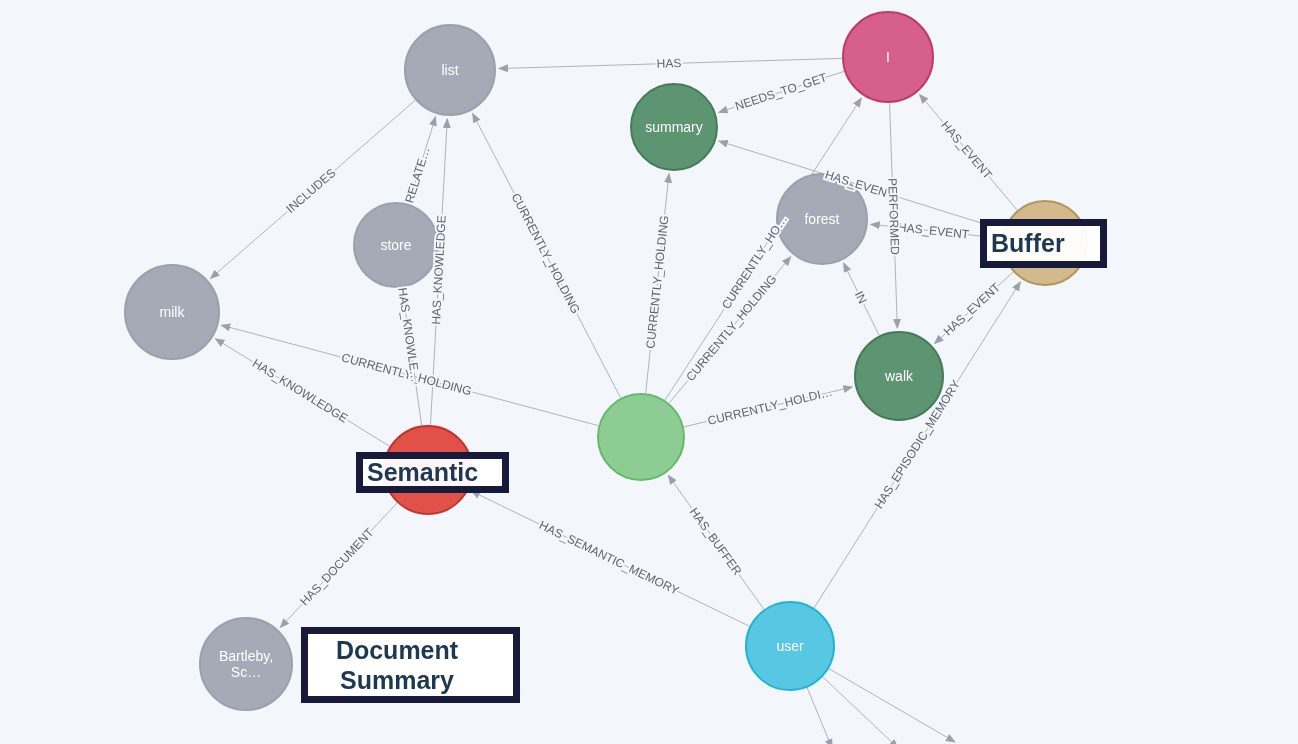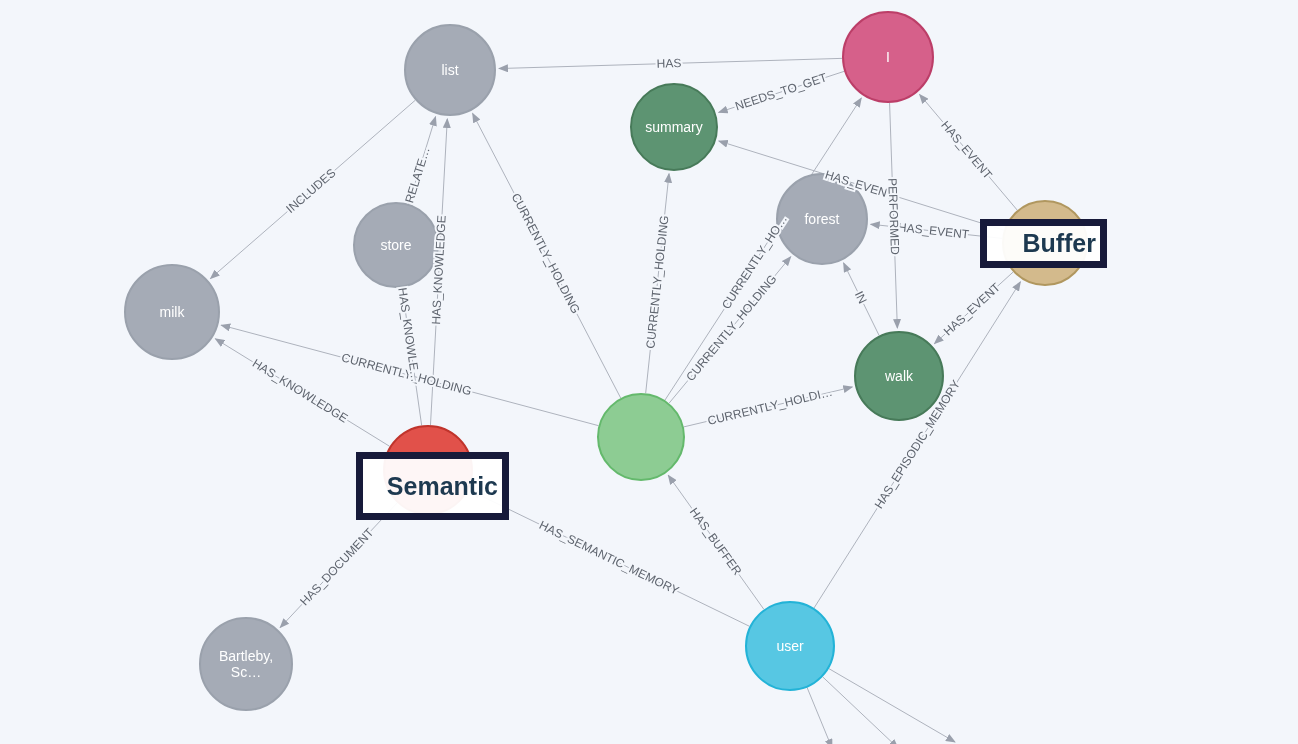--- a/index.html
+++ b/index.html
@@ -12,21 +12,21 @@
   #graph-svg{position:absolute;left:0;top:0;font-family:"Liberation Sans", sans-serif}
   .overlay{
     position:absolute;
     box-sizing:border-box;
     background:rgba(255,255,255,0.95);
     border:7px solid #171A3A;
     color:#1D3950;
     font-weight:bold;
     font-size:25px;
     line-height:1.22;
-    display:flex;align-items:center;justify-content:flex-end;
+    display:flex;align-items:center;justify-content:flex-start;
     text-align:center;
   }
   .overlay span{display:block;padding:0 4px}
 </style>
 </head>
 <body>
 
 <div id="canvas">
   <svg id="graph-svg" width="1298" height="744" viewBox="0 0 1298 744">
       <defs>
@@ -100,21 +100,24 @@
       <text transform="translate(972,309.5) rotate(-42.3)" text-anchor="middle" dy="0.32em" font-size="12" fill="#5E646E" stroke="#F3F6FB" stroke-width="4" paint-order="stroke">HAS_EVENT</text>
       <text transform="translate(859.5,185) rotate(17.4)" text-anchor="middle" dy="0.32em" font-size="12" fill="#5E646E" stroke="#F3F6FB" stroke-width="4" paint-order="stroke">HAS_EVENT</text>
       <text transform="translate(893.5,216.5) rotate(88.0)" text-anchor="middle" dy="0.32em" font-size="12" fill="#5E646E" stroke="#F3F6FB" stroke-width="4" paint-order="stroke">PERFORMED</text>
       <text transform="translate(860.5,297.5) rotate(63.9)" text-anchor="middle" dy="0.32em" font-size="12" fill="#5E646E" stroke="#F3F6FB" stroke-width="4" paint-order="stroke">IN</text>
       <text transform="translate(731.5,328) rotate(-50.3)" text-anchor="middle" dy="0.32em" font-size="12" fill="#5E646E" stroke="#F3F6FB" stroke-width="4" paint-order="stroke">CURRENTLY_HOLDING</text>
       <text transform="translate(754.62,262.2) rotate(-57.0)" text-anchor="middle" dy="0.32em" font-size="12" fill="#5E646E" stroke="#F3F6FB" stroke-width="4" paint-order="stroke">CURRENTLY_HO…</text>
       <text transform="translate(770,406.5) rotate(-13.3)" text-anchor="middle" dy="0.32em" font-size="12" fill="#5E646E" stroke="#F3F6FB" stroke-width="4" paint-order="stroke">CURRENTLY_HOLDI…</text>
     </svg>
 
 
-  <div class="overlay" style="left:356px;top:452px;width:153px;height:68px">
+  <div class="overlay" style="left:356px;top:452px;width:153px;height:41px">
     <span>Semantic</span>
   </div>
 
   <div class="overlay" style="left:980px;top:219px;width:127px;height:49px">
     <span>Buffer</span>
   </div>
 
+  <div class="overlay" style="left:301px;top:627px;width:219px;height:76px">
+    <span style="max-width:170px">Document Summary</span>
+  </div>
 </div>
 
 </body></html>

